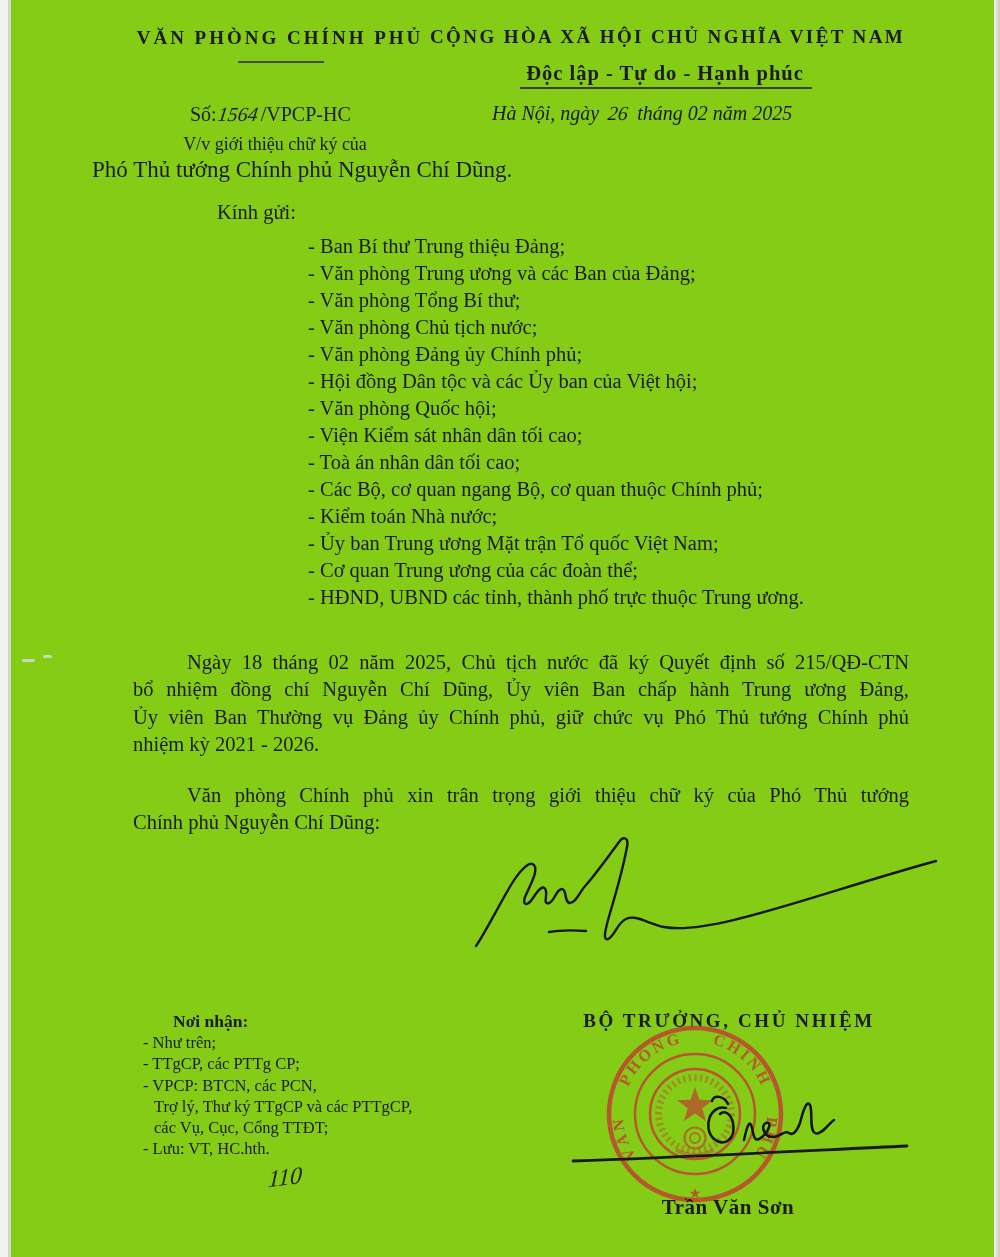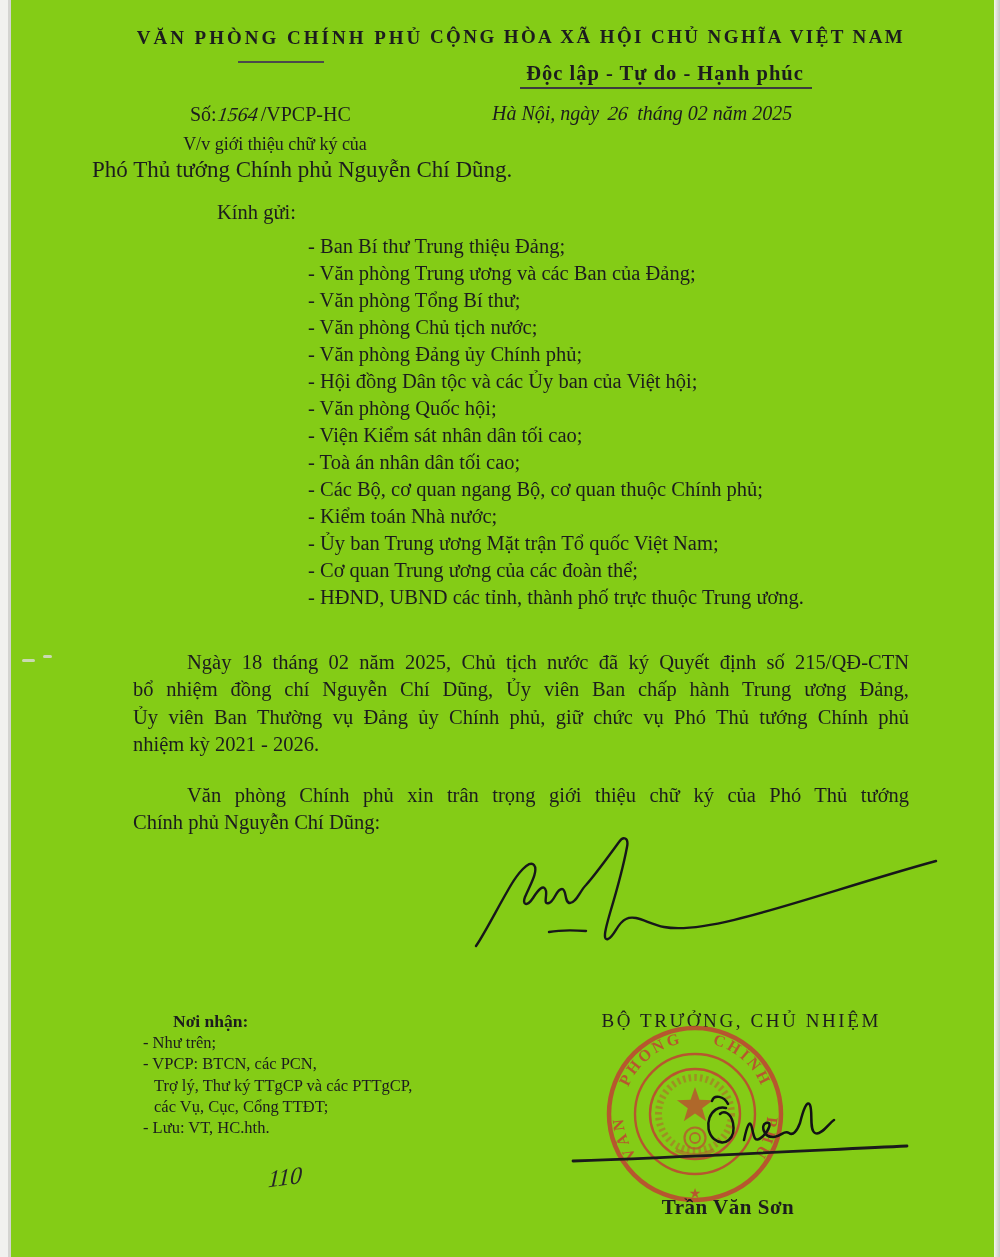--- a/index.html
+++ b/index.html
@@ -38,21 +38,21 @@
   .p1{top:649px;}
   .p2{top:782px;}
   .jline{text-align:justify;text-align-last:justify;-moz-text-align-last:justify;}
   .indent{text-indent:54px;}
 
   .noinhan-title{left:145px;top:1011px;font-size:17.5px;font-weight:bold;margin-left:28px;}
   .noinhan-list{left:143px;top:1032px;font-size:16.5px;line-height:21.3px;}
   .noinhan-list .ind{padding-left:11px;}
   .page-number-hand{left:268px;top:1164px;font-size:24px;font-style:italic;transform:rotate(-7deg) skewX(-10deg);color:#252527;}
 
-  .signer-title{left:577px;top:1010px;width:304px;text-align:right;font-size:19px;font-weight:normal;letter-spacing:2.6px;white-space:nowrap;}
+  .signer-title{left:577px;top:1010px;width:304px;text-align:center;font-size:19px;font-weight:bold;letter-spacing:2.6px;white-space:nowrap;}
   .signer-name{left:578px;top:1195px;width:300px;text-align:center;font-size:21px;font-weight:bold;letter-spacing:.5px;}
 
   .sig-specimen{left:459px;top:835px;}
   .seal{left:600px;top:1022px;}
   .sig-line{left:570px;top:1141px;}
   .sig-minister{left:698px;top:1090px;}
 </style>
 </head>
 <body>
 
@@ -123,20 +123,21 @@
         C 156 101, 158 88, 167 84
         C 177 79, 189 89, 205 92
         C 252 101, 360 58, 477 26"></path>
       <path d="M 90 97 C 101 95, 113 95, 127 96"></path>
     </g>
   </svg>
 
   <div class="abs noinhan-title">Nơi nhận:</div>
   <div class="abs noinhan-list">
     <div>- Như trên;</div>
+    <div>- TTgCP, các PTTg CP;</div>
     <div>- VPCP: BTCN, các PCN,</div>
     <div class="ind">Trợ lý, Thư ký TTgCP và các PTTgCP,</div>
     <div class="ind">các Vụ, Cục, Cổng TTĐT;</div>
     <div>- Lưu: VT, HC.hth.</div>
   </div>
   <div class="abs page-number-hand">110</div>
 
   <div class="abs signer-title">BỘ TRƯỞNG, CHỦ NHIỆM</div>
 
   <svg class="abs seal" width="190" height="190" viewBox="0 0 190 190">

